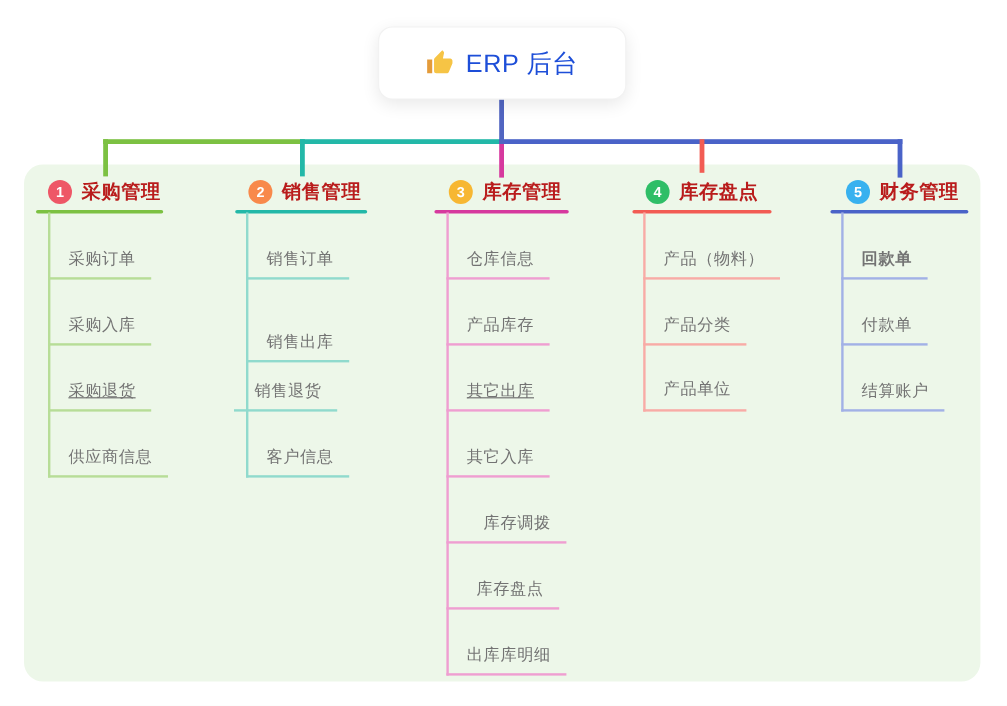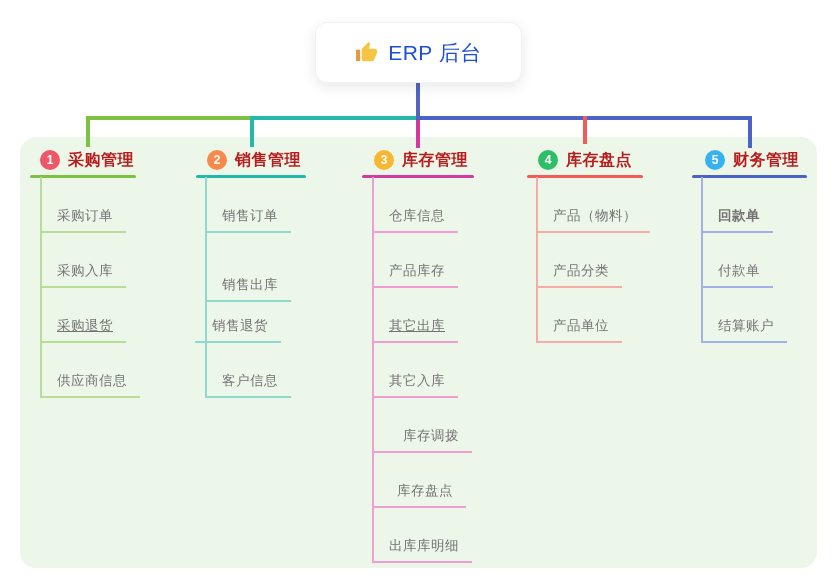--- a/index.html
+++ b/index.html
@@ -106,21 +106,21 @@
       <div class="sub-item" style="left: 372px; top: 483px; border-bottom-color: rgb(239, 158, 209); padding-left: 25px;">库存盘点</div>
       <div class="sub-item" style="left: 372px; top: 538px; border-bottom-color: rgb(239, 158, 209);">出库库明细</div>
       <div class="branch-underline" style="left: 527px; width: 116px; background: rgb(242, 92, 84);"></div>
       <div class="branch-head" style="left: 538px;">
         <div class="badge" style="background: rgb(47, 190, 103);">4</div>
         <div class="branch-label">库存盘点</div>
       </div>
       <div class="sub-vline" style="left: 536px; top: 177px; height: 166px; background: rgb(248, 171, 166);"></div>
       <div class="sub-item" style="left: 536px; top: 208px; border-bottom-color: rgb(248, 171, 166);">产品（物料）</div>
       <div class="sub-item" style="left: 536px; top: 263px; border-bottom-color: rgb(248, 171, 166);">产品分类</div>
-      <div class="sub-item" style="left: 536px; top: 318px; border-bottom-color: rgb(248, 171, 166);">产品单位</div>
+      <div class="sub-item" style="left: 536px; top: 318px; border-bottom-color: rgb(248, 171, 166); font-family: Liberation Mono, monospace;">产品单位</div>
       <div class="branch-underline" style="left: 692px; width: 115px; background: rgb(74, 99, 200);"></div>
       <div class="branch-head" style="left: 705px;">
         <div class="badge" style="background: rgb(56, 177, 239);">5</div>
         <div class="branch-label">财务管理</div>
       </div>
       <div class="sub-vline" style="left: 701px; top: 177px; height: 166px; background: rgb(162, 177, 230);"></div>
       <div class="sub-item" style="left: 701px; top: 208px; border-bottom-color: rgb(162, 177, 230); font-weight: bold;">回款单</div>
       <div class="sub-item" style="left: 701px; top: 263px; border-bottom-color: rgb(162, 177, 230);">付款单</div>
       <div class="sub-item" style="left: 701px; top: 318px; border-bottom-color: rgb(162, 177, 230);">结算账户</div>
     </div>

